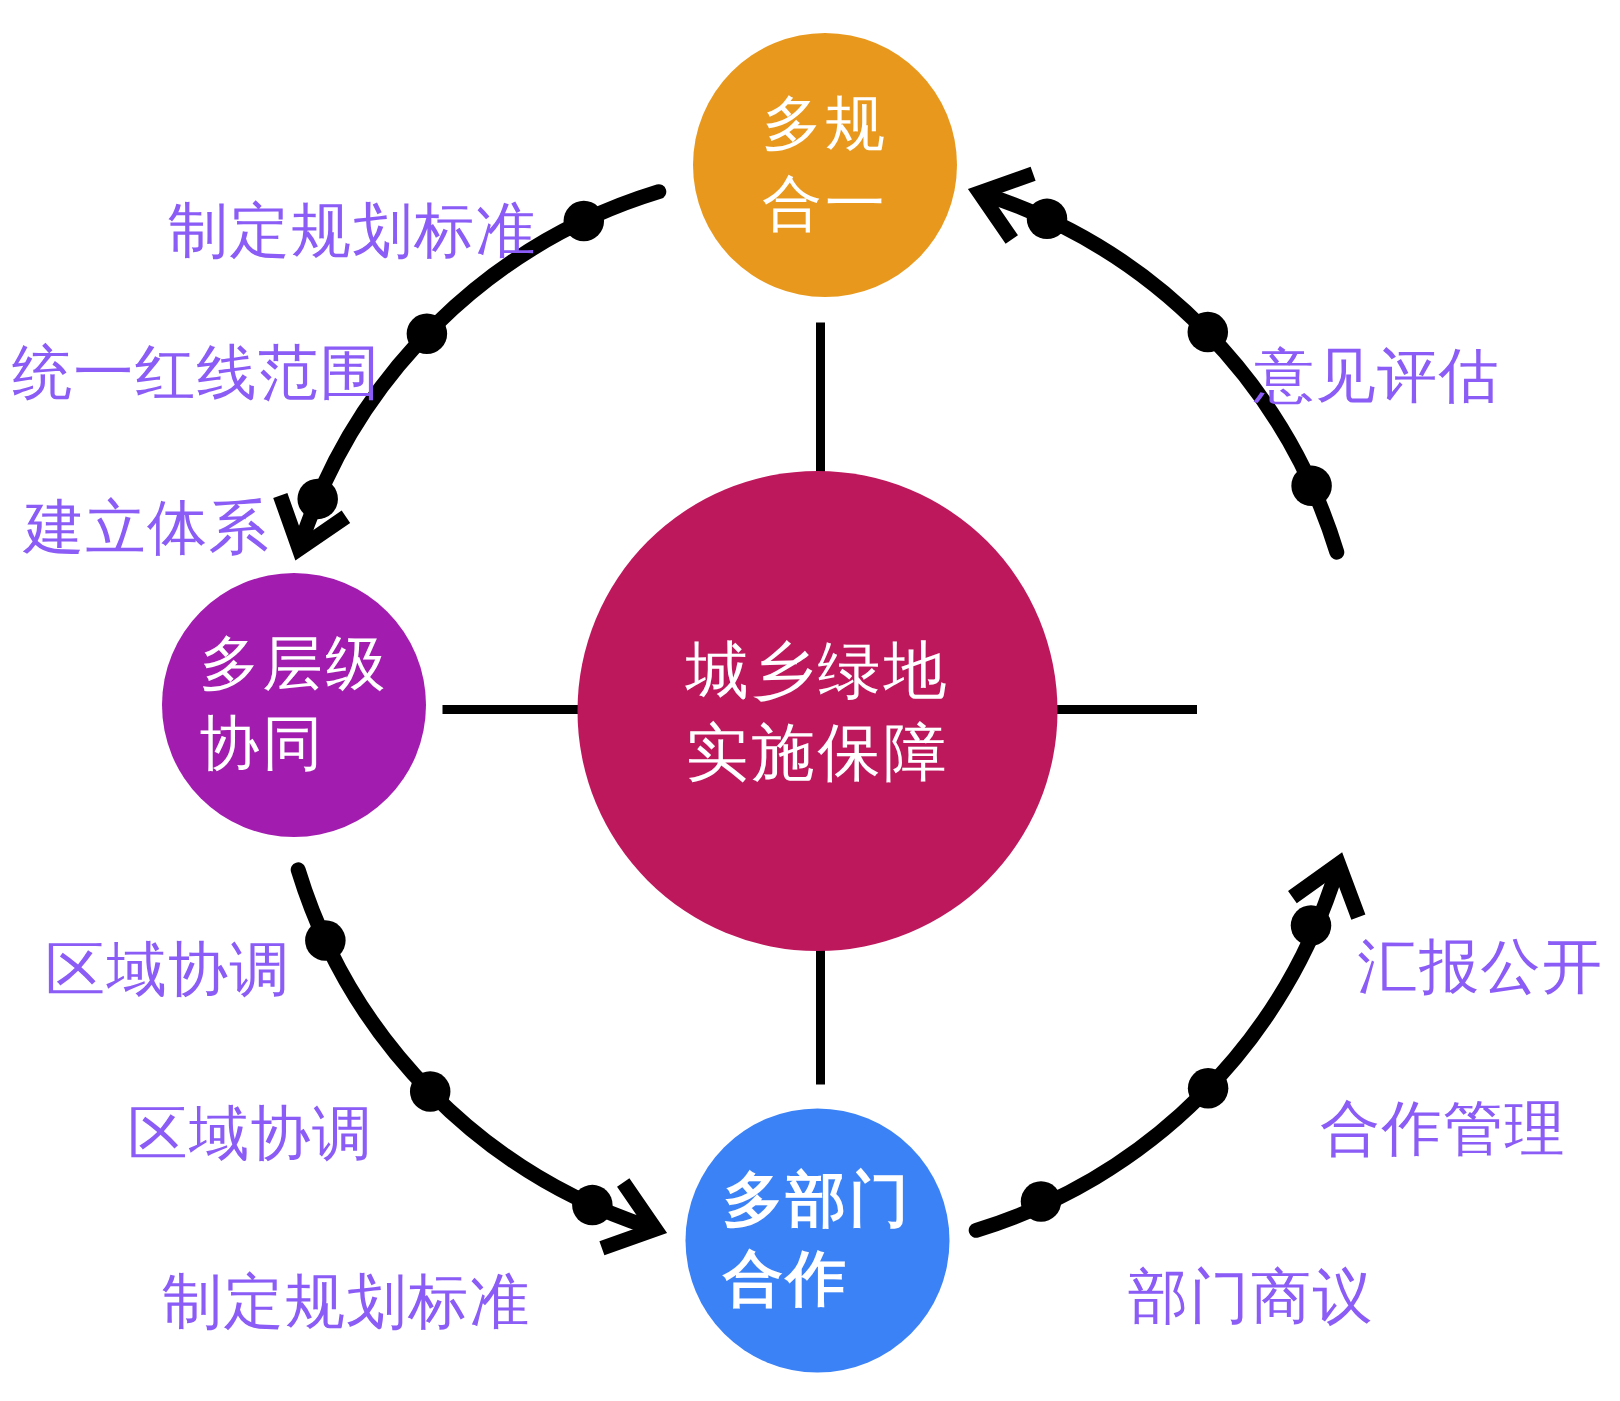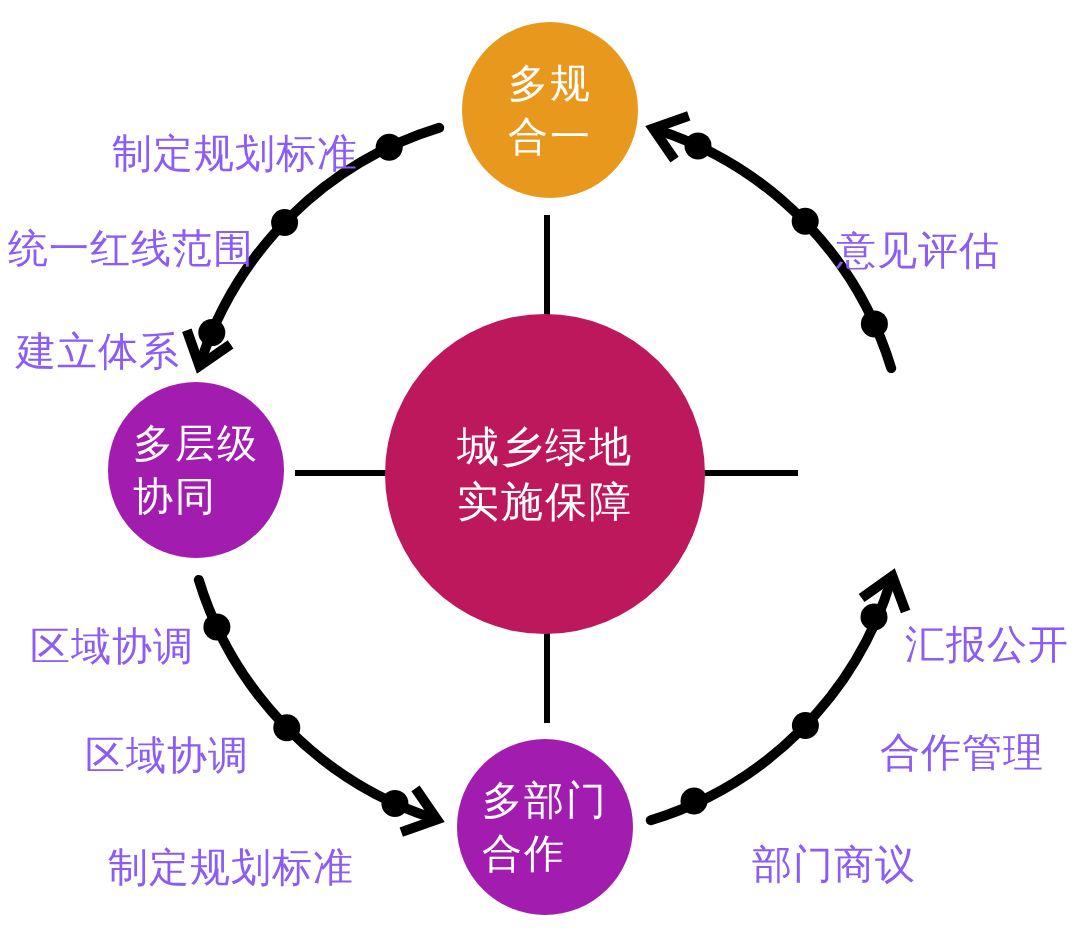--- a/index.html
+++ b/index.html
@@ -108,21 +108,21 @@
   <div class="node node-sat node-top" style="background-color: rgb(232, 153, 29);">
     <span>多规
 合一</span>
   </div>
 
   <div class="node node-sat node-left" style="background-color: #a21caf;">
     <span>多层级
 协同</span>
   </div>
 
-  <div class="node node-sat node-bottom" style="background-color: #a21caf;">
+  <div class="node node-sat node-bottom" style="background-color: #3b82f6; font-weight: bold;">
     <span>多部门
 合作</span>
   </div>
 
 
   <div class="arc-label" style="left:112px; top:106px;">制定规划标准</div>
   <div class="arc-label" style="left:8px;   top:201px;">统一红线范围</div>
   <div class="arc-label" style="left:16px;  top:304px;">建立体系</div>
 
   <div class="arc-label" style="left:30px;  top:599px;font-family:Liberation Serif, serif;">区域协调</div>

